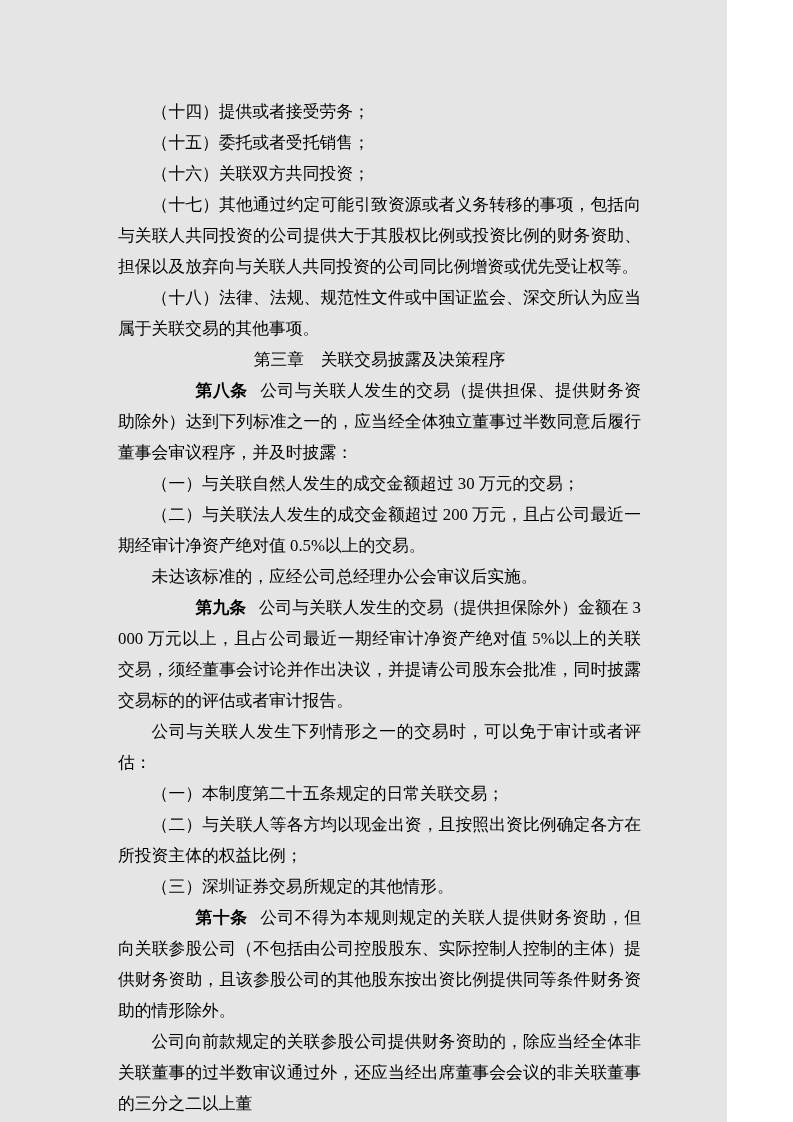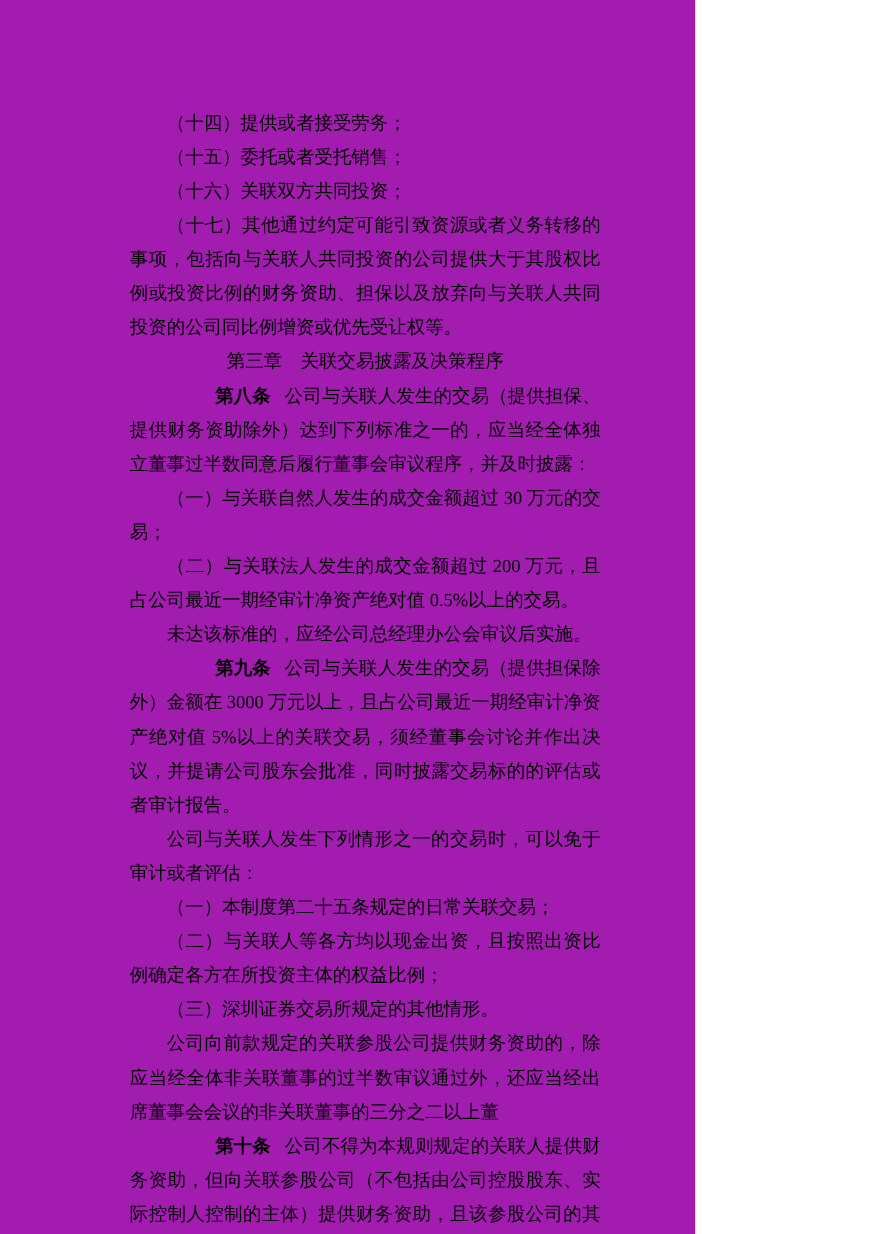--- a/index.html
+++ b/index.html
@@ -2,23 +2,23 @@
 <html><head>
 <meta charset="utf-8">
 <style>
   html, body {
     margin: 0;
     padding: 0;
     background: #ffffff;
   }
   .page {
     position: relative;
-    width: 632px;
+    width: 727px;
     height: 1122px;
-    background: #a21caf;
+    background: #e5e5e5;
     box-sizing: border-box;
     padding: 96px 86px 0 118px;
     overflow: hidden;
     font-family: "Liberation Serif", "DejaVu Serif", serif;
     color: #000000;
   }
   .page p {
     margin: 0;
     font-size: 16.8px;
     line-height: 31px;
@@ -38,25 +38,26 @@
   }
 </style>
 </head>
 <body>
 
 <div class="page">
   <p>（十四）提供或者接受劳务；</p>
   <p>（十五）委托或者受托销售；</p>
   <p>（十六）关联双方共同投资；</p>
   <p>（十七）其他通过约定可能引致资源或者义务转移的事项，包括向与关联人共同投资的公司提供大于其股权比例或投资比例的财务资助、担保以及放弃向与关联人共同投资的公司同比例增资或优先受让权等。</p>
+  <p>（十八）法律、法规、规范性文件或中国证监会、深交所认为应当属于关联交易的其他事项。</p>
   <p class="chapter-heading">第三章　关联交易披露及决策程序</p>
   <p><span class="article-label">第八条</span><span>公司与关联人发生的交易（提供担保、提供财务资助除外）达到下列标准之一的，应当经全体独立董事过半数同意后履行董事会审议程序，并及时披露：</span></p>
   <p>（一）与关联自然人发生的成交金额超过 30 万元的交易；</p>
   <p>（二）与关联法人发生的成交金额超过 200 万元，且占公司最近一期经审计净资产绝对值 0.5%以上的交易。</p>
   <p>未达该标准的，应经公司总经理办公会审议后实施。</p>
   <p><span class="article-label">第九条</span><span>公司与关联人发生的交易（提供担保除外）金额在 3000 万元以上，且占公司最近一期经审计净资产绝对值 5%以上的关联交易，须经董事会讨论并作出决议，并提请公司股东会批准，同时披露交易标的的评估或者审计报告。</span></p>
   <p>公司与关联人发生下列情形之一的交易时，可以免于审计或者评估：</p>
   <p>（一）本制度第二十五条规定的日常关联交易；</p>
   <p>（二）与关联人等各方均以现金出资，且按照出资比例确定各方在所投资主体的权益比例；</p>
   <p>（三）深圳证券交易所规定的其他情形。</p>
+  <p><span class="article-label">第十条</span><span>公司不得为本规则规定的关联人提供财务资助，但向关联参股公司（不包括由公司控股股东、实际控制人控制的主体）提供财务资助，且该参股公司的其他股东按出资比例提供同等条件财务资助的情形除外。</span></p>
   <p>公司向前款规定的关联参股公司提供财务资助的，除应当经全体非关联董事的过半数审议通过外，还应当经出席董事会会议的非关联董事的三分之二以上董</p>
-  <p><span class="article-label">第十条</span><span>公司不得为本规则规定的关联人提供财务资助，但向关联参股公司（不包括由公司控股股东、实际控制人控制的主体）提供财务资助，且该参股公司的其他股东按出资比例提供同等条件财务资助的情形除外。</span></p>
 </div>
 
 </body></html>

